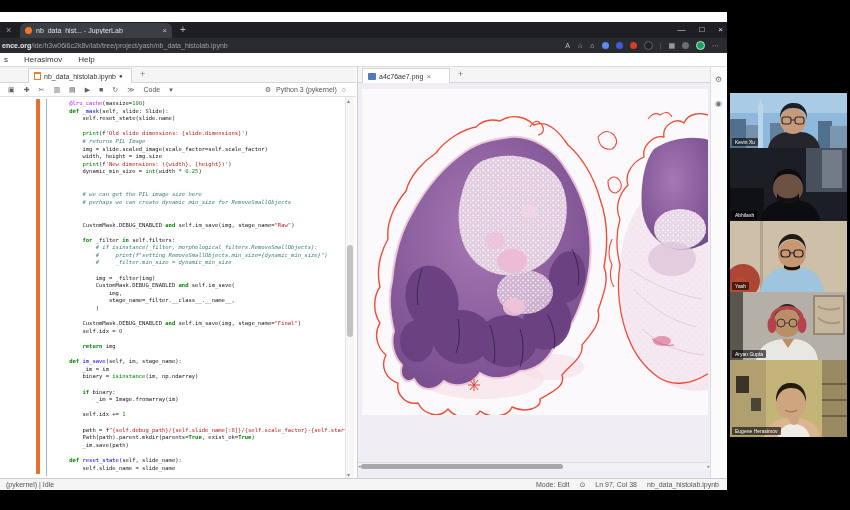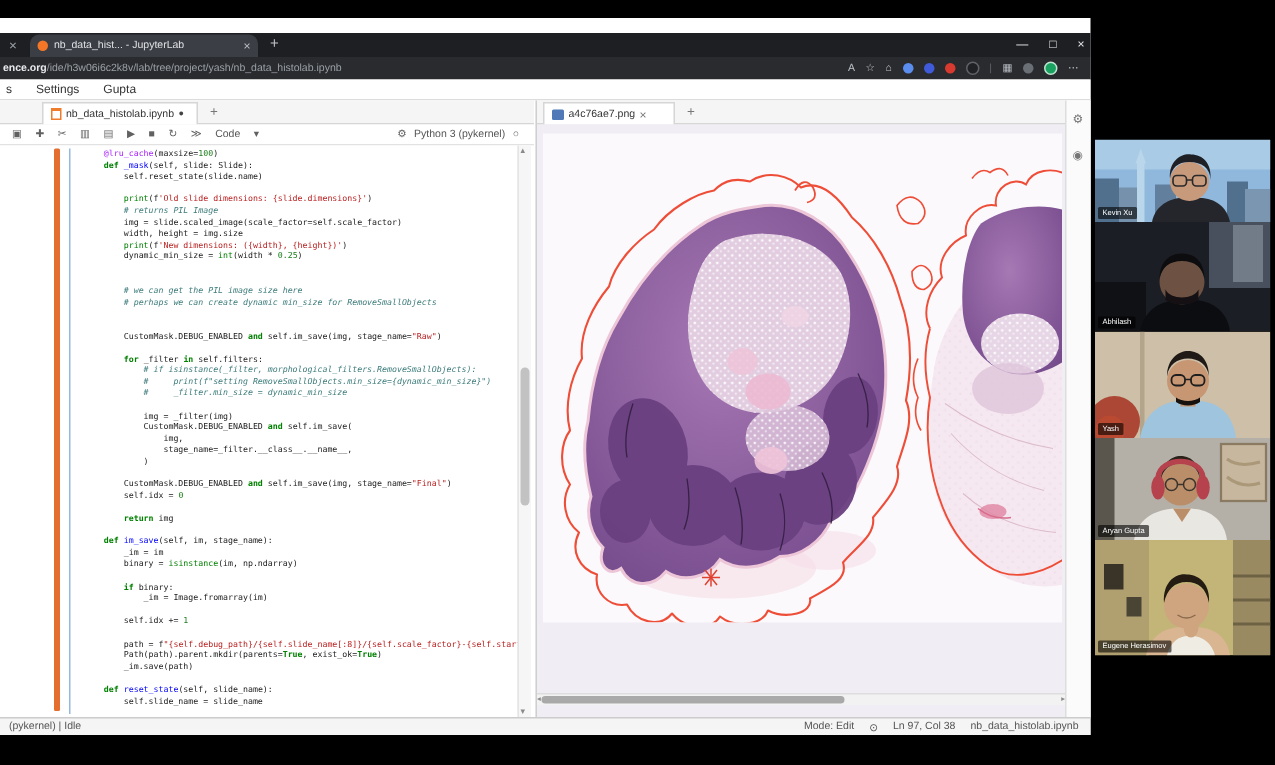--- a/index.html
+++ b/index.html
@@ -106,22 +106,22 @@
       <span class="sep">|</span>
       <span class="bico">▦</span>
       <span class="dot" style="background:#6a6f75"></span>
       <span class="dot" style="background:#1aa260;border:1px solid #bfe5d2"></span>
       <span class="bico">⋯</span>
     </div>
   </div>
 
   <div id="menubar">
     <span class="menu-item">s</span>
-    <span class="menu-item">Settings</span>
-    <span class="menu-item">Gupta</span>
+    <span class="menu-item">Herasimov</span>
+    <span class="menu-item">Help</span>
   </div>
 
   <div id="jl">
 
     <div id="nbpanel">
       <div class="tabbar">
         <div class="jtab" style="left:28px;width:104px;">
           <span class="nbicon"></span>
           <span class="jtab-label">nb_data_histolab.ipynb</span>
           <span class="jtab-x" style="font-size:6px;color:#444;">●</span>

